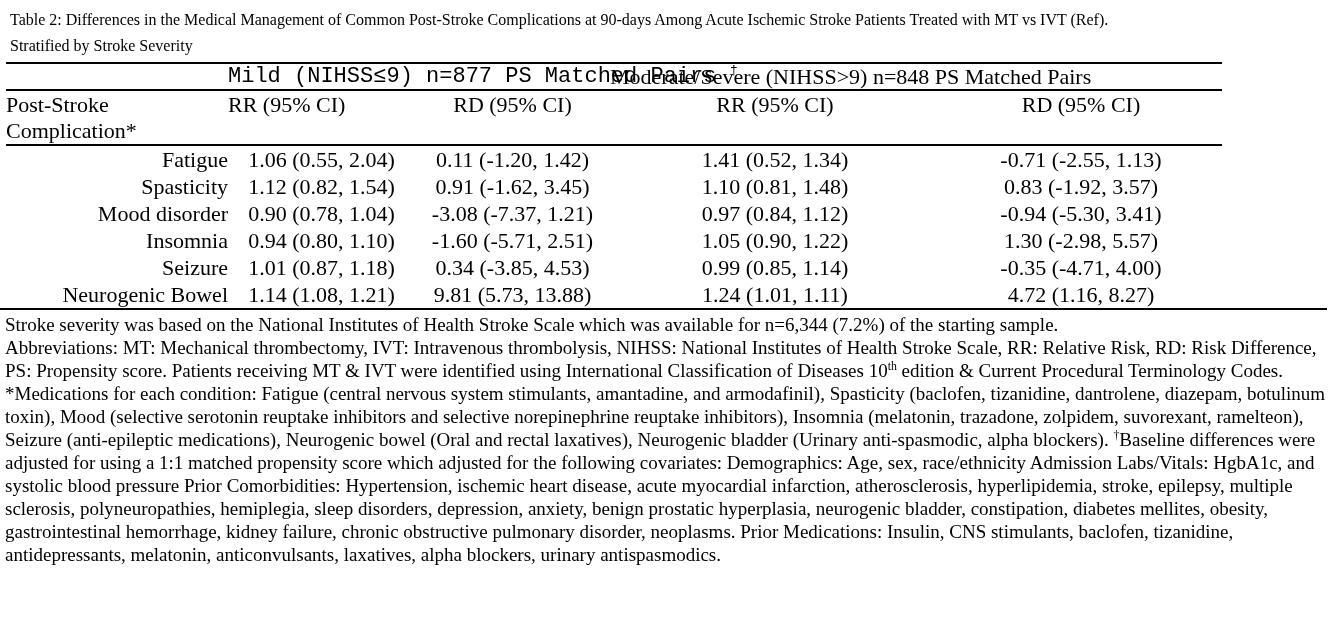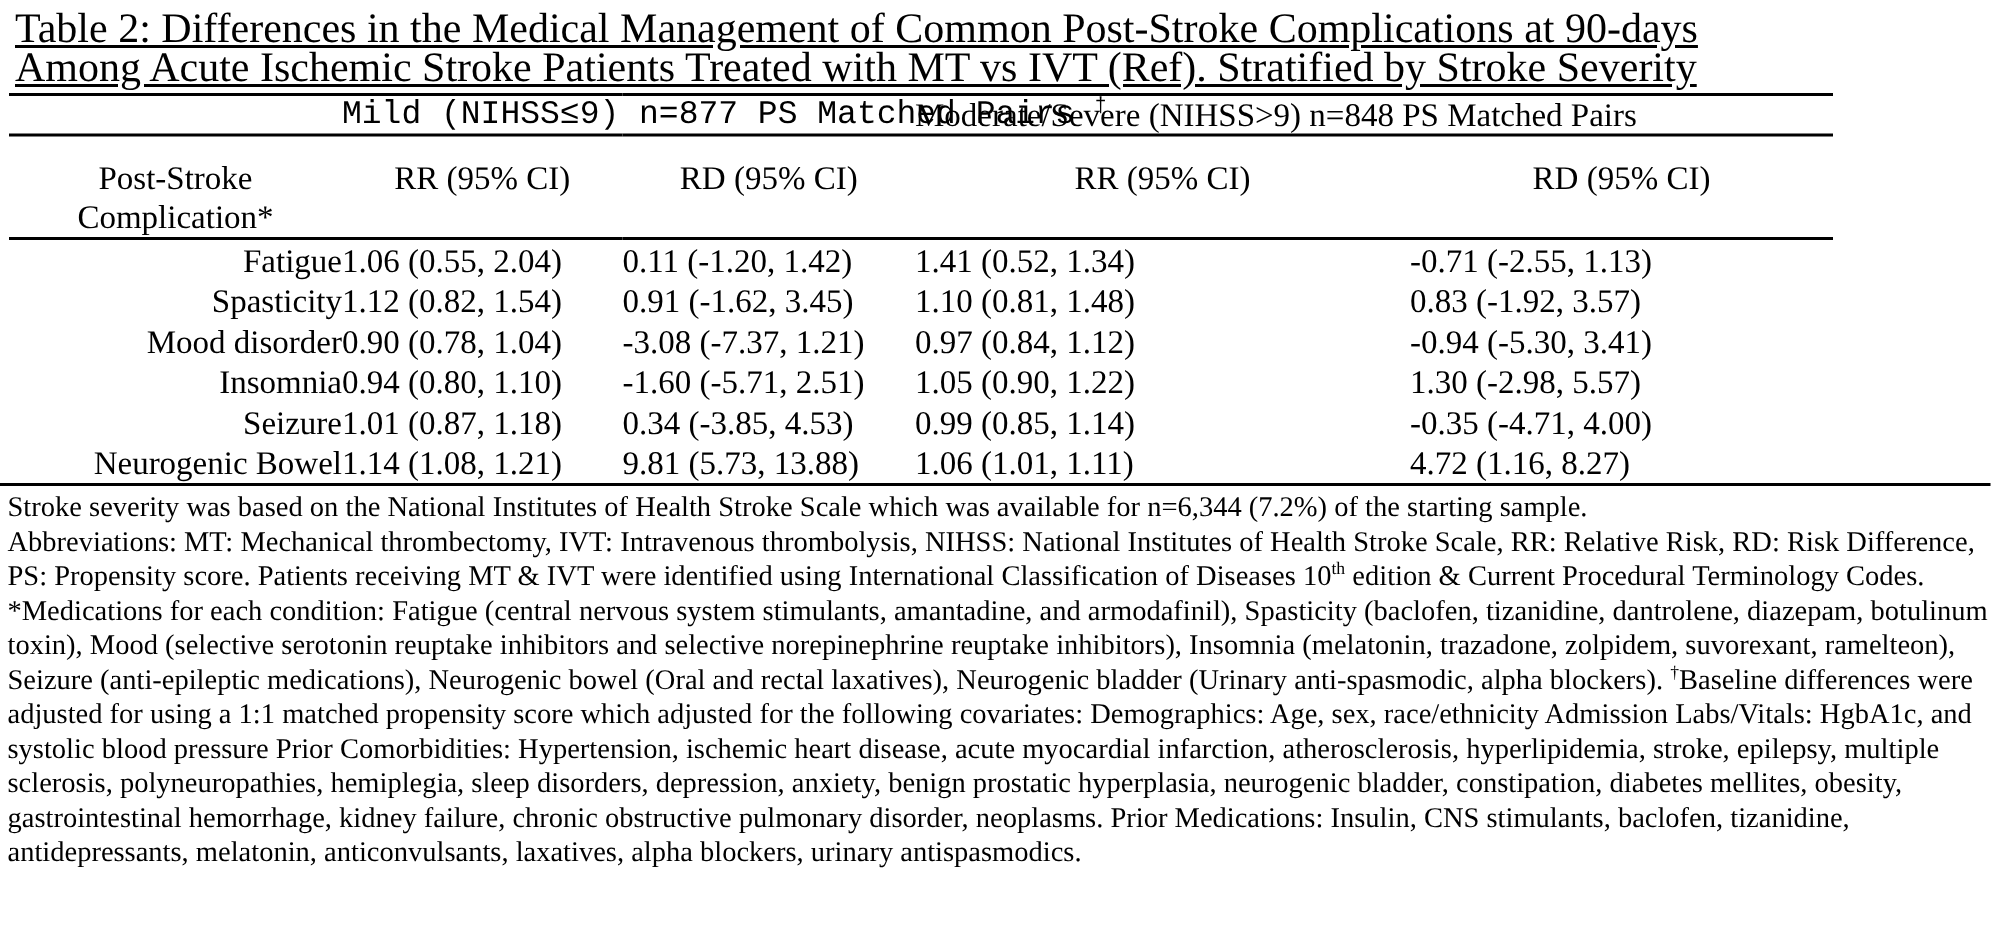--- a/index.html
+++ b/index.html
@@ -8,23 +8,22 @@
     width: 1332px; height: 628px;
     background: #ffffff;
     color: #000000;
     font-family: "Liberation Serif", "DejaVu Serif", serif;
     overflow: hidden;
   }
   .title {
     margin: 0;
     padding: 7px 0 0 10px;
     max-width: 1150px;
-    font-size: 28px;
+    font-size: 16px;
     line-height: 26px;
-    text-decoration: underline;
   }
   table.t {
     border-collapse: collapse;
     table-layout: fixed;
     width: 1216px;
     margin: 3px 0 0 6px;
     font-size: 22px;
   }
   table.t th, table.t td { padding: 0; font-weight: normal; }
   tr.group-row th {
@@ -34,31 +33,30 @@
     line-height: 25px;
     white-space: nowrap;
   }
   th.group-mild { text-align: center; padding-left: 4px; font-family: Liberation Mono, monospace; }
   th.group-modsev { text-align: left; padding-left: 56px; }
   tr.colhead-row th {
     vertical-align: top;
     height: 52px;
     line-height: 26px;
     border-bottom: 2px solid #000;
-    text-align: center;
-    padding-top: 15px;
+    padding-top: 1px;
   }
   th.rowhead {
     text-align: left;
     padding-left: 2px;
     white-space: pre-line;
   }
   th.rr-mild { text-align: left; padding-left: 10px; }
   td.lab { text-align: right; padding-left: 4px; white-space: nowrap; }
-  td.val { text-align: left; white-space: nowrap; }
+  td.val { text-align: center; white-space: nowrap; }
   tr.data-row td { height: 27px; line-height: 27px; }
   tr.bold-vals td.val { font-weight: normal; }
   .bottom-rule {
     width: 1327px;
     height: 0;
     border-top: 2px solid #000;
     margin: 0;
   }
   .footnotes {
     margin: 3px 4px 0 5px;
@@ -127,21 +125,21 @@
     <td class="lab">Seizure</td>
     <td class="val">1.01 (0.87, 1.18)</td>
     <td class="val">0.34 (-3.85, 4.53)</td>
     <td class="val">0.99 (0.85, 1.14)</td>
     <td class="val">-0.35 (-4.71, 4.00)</td>
   </tr>
   <tr class="data-row bold-vals">
     <td class="lab">Neurogenic Bowel</td>
     <td class="val">1.14 (1.08, 1.21)</td>
     <td class="val">9.81 (5.73, 13.88)</td>
-    <td class="val">1.06 (1.01, 1.11)</td>
+    <td class="val">1.24 (1.01, 1.11)</td>
     <td class="val">4.72 (1.16, 8.27)</td>
   </tr>
 </tbody>
   </table>
 <div class="bottom-rule"></div>
 
 <div class="footnotes">
   <p>Stroke severity was based on the National Institutes of Health Stroke Scale which was available for n=6,344 (7.2%) of the starting sample.</p>
   <p><span>Abbreviations: MT: Mechanical thrombectomy, IVT: Intravenous thrombolysis, NIHSS: National Institutes of Health Stroke Scale, RR: Relative Risk, RD: Risk Difference, PS: Propensity score. Patients receiving MT &amp; IVT were identified using International Classification of Diseases 10</span><sup>th</sup><span> edition &amp; Current Procedural Terminology Codes. *Medications for each condition: Fatigue (central nervous system stimulants, amantadine, and armodafinil), Spasticity (baclofen, tizanidine, dantrolene, diazepam, botulinum toxin), Mood (selective serotonin reuptake inhibitors and selective norepinephrine reuptake inhibitors), Insomnia (melatonin, trazadone, zolpidem, suvorexant, ramelteon), Seizure (anti-epileptic medications), Neurogenic bowel (Oral and rectal laxatives), Neurogenic bladder (Urinary anti-spasmodic, alpha blockers). </span><sup>†</sup><span>Baseline differences were adjusted for using a 1:1 matched propensity score which adjusted for the following covariates: Demographics: Age, sex, race/ethnicity Admission Labs/Vitals: HgbA1c, and systolic blood pressure Prior Comorbidities: Hypertension, ischemic heart disease, acute myocardial infarction, atherosclerosis, hyperlipidemia, stroke, epilepsy, multiple sclerosis, polyneuropathies, hemiplegia, sleep disorders, depression, anxiety, benign prostatic hyperplasia, neurogenic bladder, constipation, diabetes mellites, obesity, gastrointestinal hemorrhage, kidney failure, chronic obstructive pulmonary disorder, neoplasms. Prior Medications: Insulin, CNS stimulants, baclofen, tizanidine, antidepressants, melatonin, anticonvulsants, laxatives, alpha blockers, urinary antispasmodics.</span></p>
 </div>

